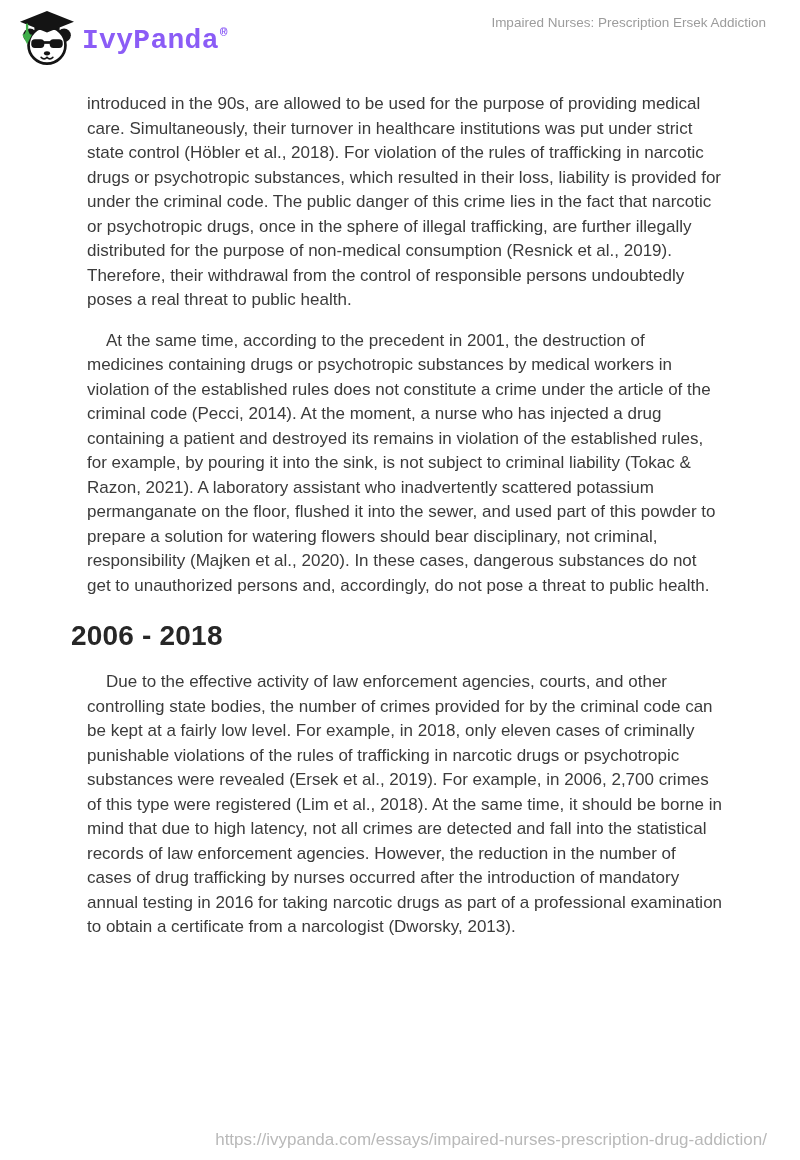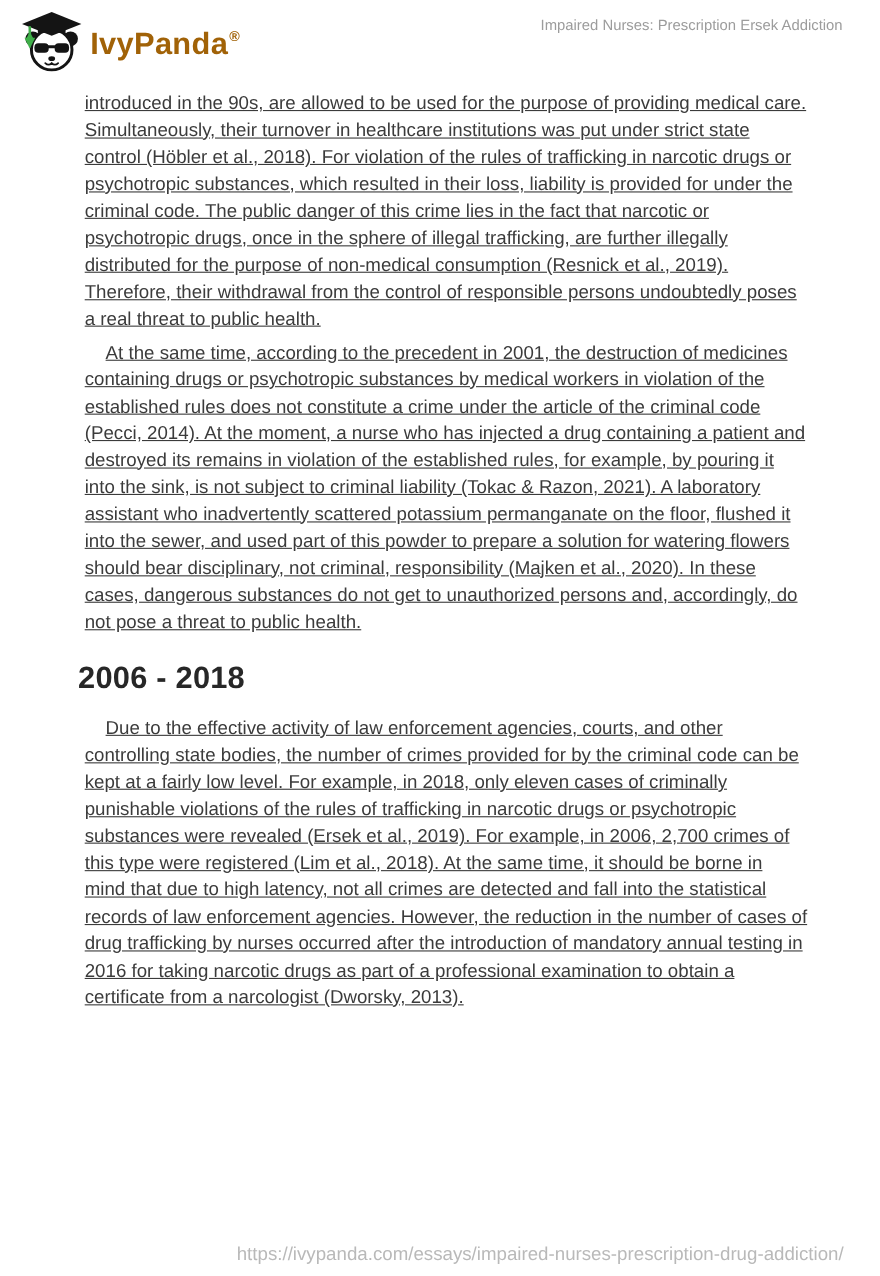--- a/index.html
+++ b/index.html
@@ -24,24 +24,24 @@
   }
   .brand {
     display: flex;
     align-items: center;
     gap: 6px;
     text-decoration: none;
     cursor: pointer;
   }
   .brand-icon { display: block; width: 58px; height: 54px; }
   .brand-name {
-    font-family: Liberation Sans, sans-serif;
+    font-family: Liberation Mono, monospace;
     font-weight: 700;
     font-size: 28px;
-    color: #a16207;
+    color: #8b5cf6;
     letter-spacing: 0.3px;
     line-height: 54px;
     white-space: nowrap;
   }
   .brand-name sup {
     font-size: 13px;
     position: relative;
     top: -2px;
     left: 1px;
   }
@@ -55,21 +55,21 @@
   
   .content {
     position: absolute;
     left: 71px;
     top: 76px;
     width: 669px;
     font-size: 17px;
     line-height: 24.5px;
     color: #3b3b3b;
   }
-  .para { margin: 6px; text-decoration: underline; }
+  .para { margin: 16px; }
   .para.indent { text-indent: 19px; }
   .heading {
     font-size: 28px;
     line-height: 32px;
     font-weight: 700;
     color: #272727;
     margin: 22px 0 18px 0;
     letter-spacing: 0.2px;
   }
 

